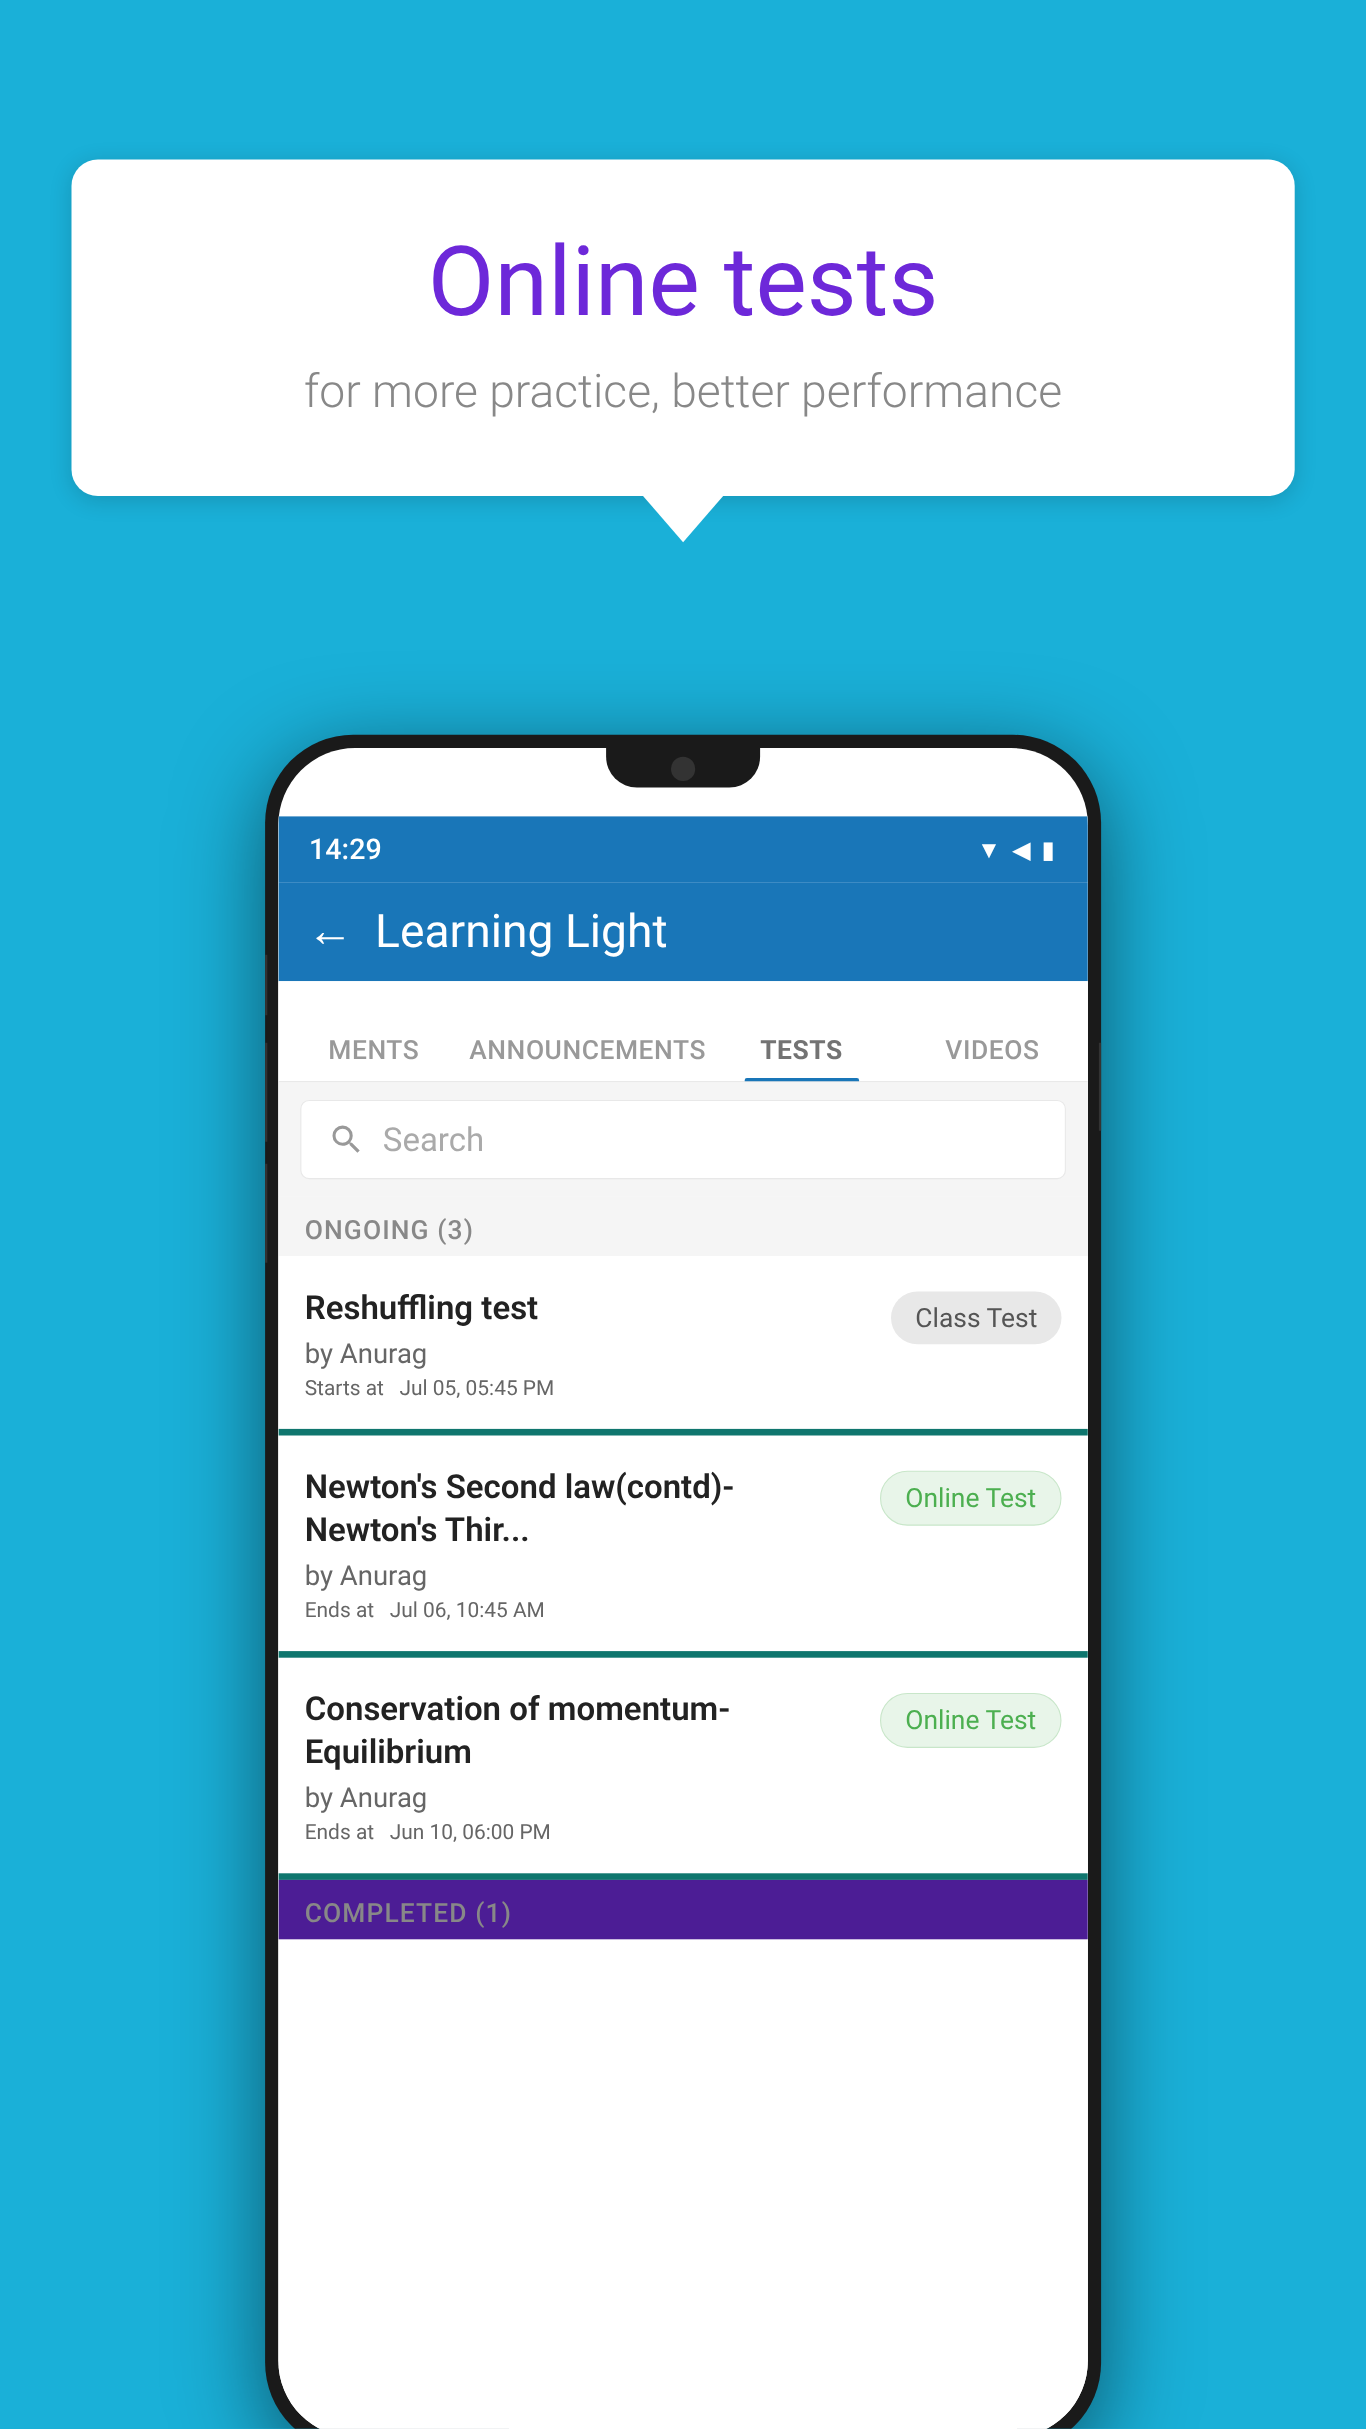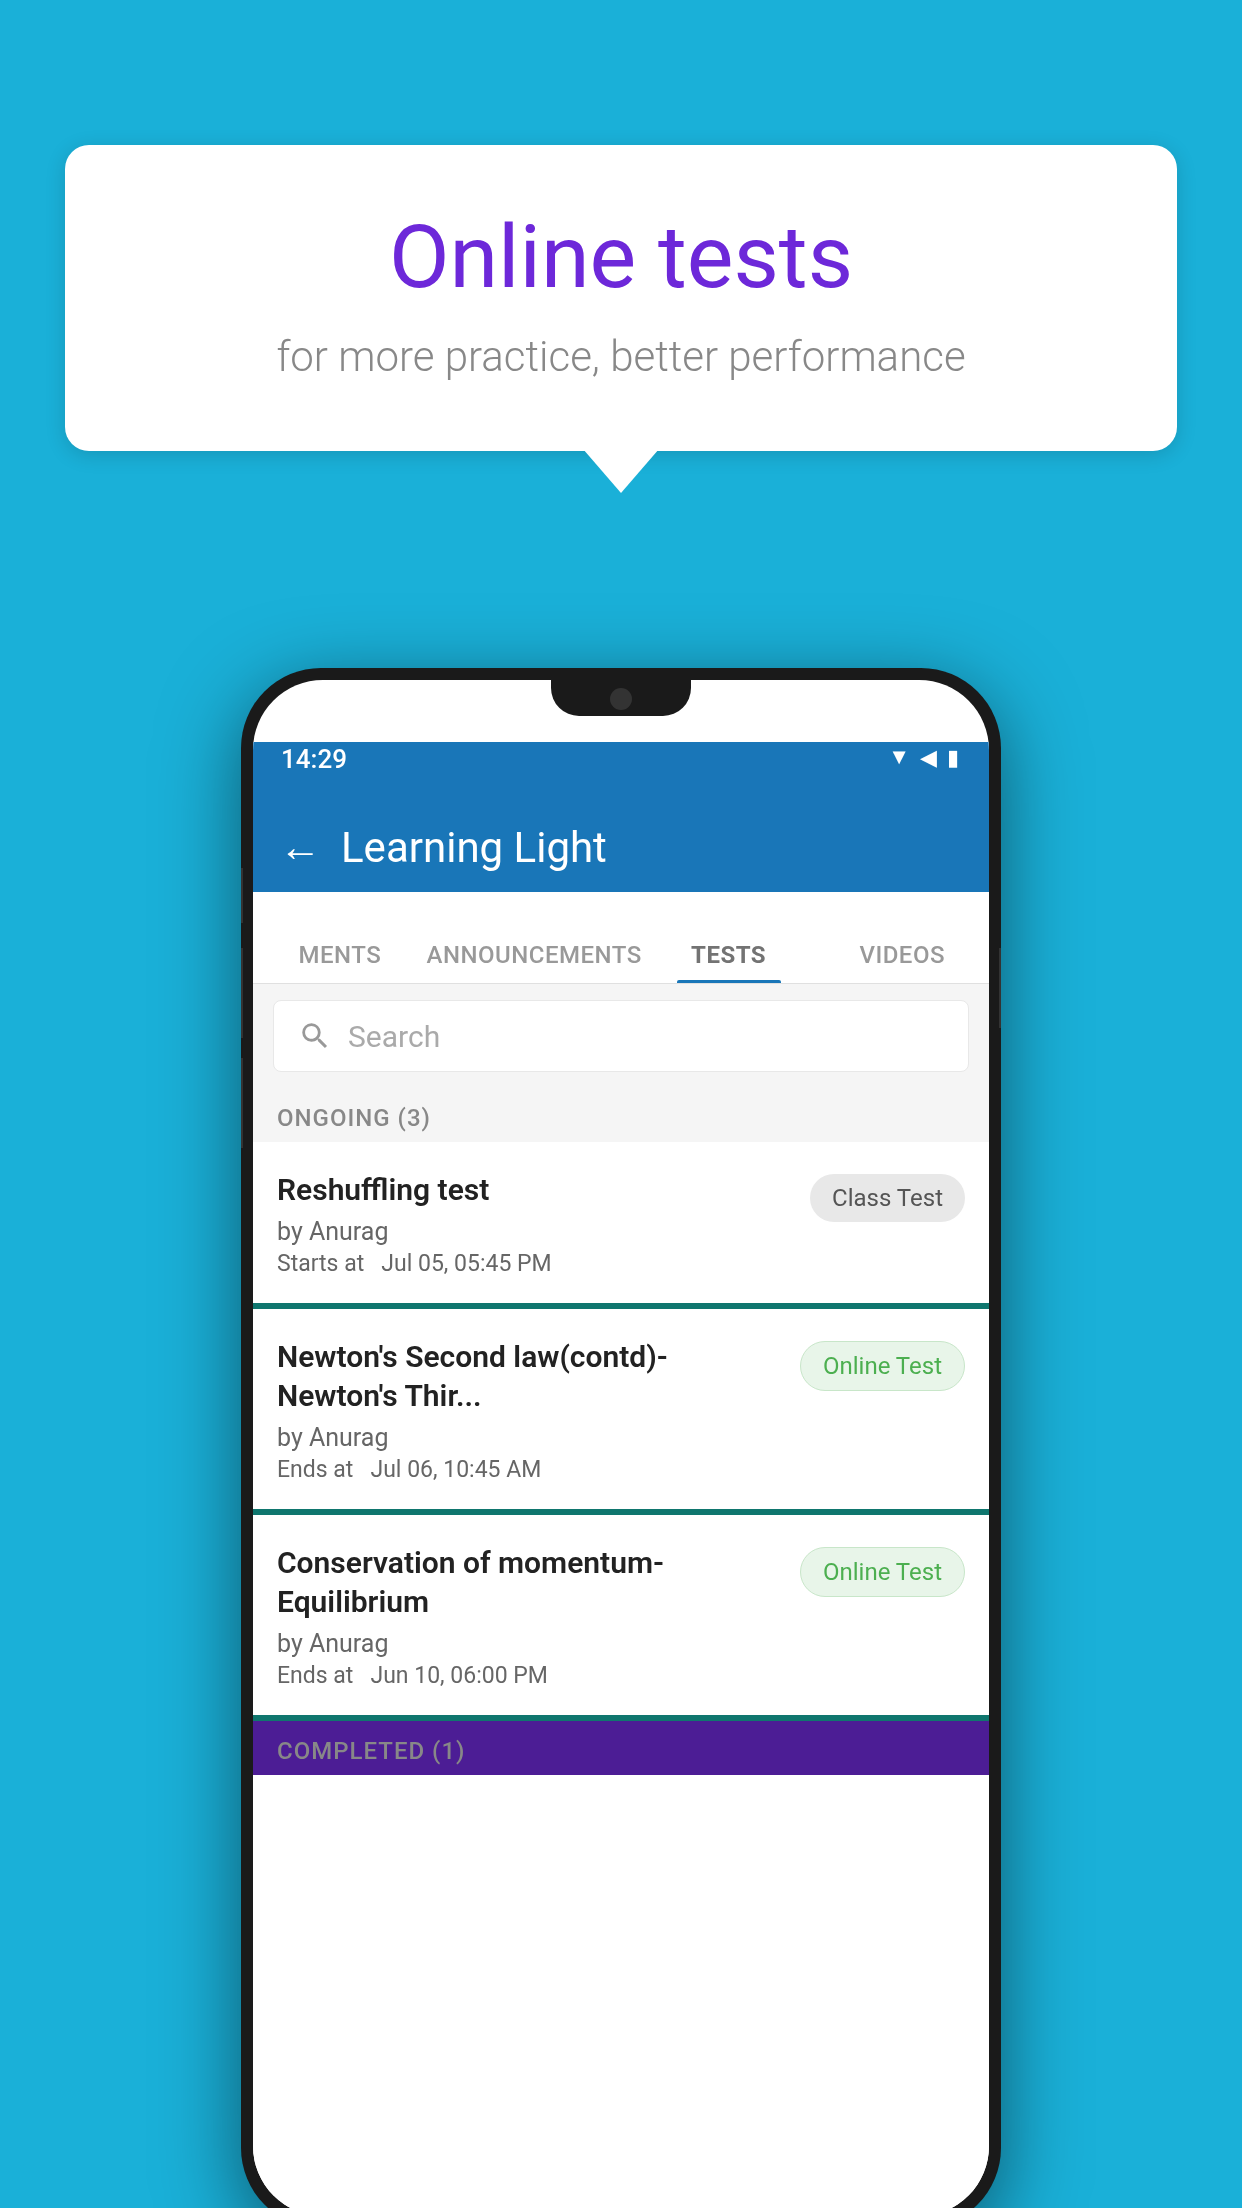--- a/index.html
+++ b/index.html
@@ -104,21 +104,21 @@
       height: 22px;
       background: #333;
       border-radius: 50%;
     }
 
     
     .status-bar {
       background: #1976b8;
       height: 60px;
       display: flex;
-      align-items: flex-start;
+      align-items: center;
       justify-content: space-between;
       padding: 0 30px 0 28px;
       padding-top: 2px;
     }
 
     .status-time {
       color: white;
       font-size: 26px;
       font-weight: 500;
     }
@@ -258,21 +258,21 @@
       line-height: 1.3;
     }
 
     .test-author {
       font-size: 25px;
       color: #666;
       margin-bottom: 4px;
     }
 
     .test-time {
-      font-size: 23px;
+      font-size: 19px;
       color: #666;
     }
 
     .test-badge {
       flex-shrink: 0;
       padding: 10px 22px;
       border-radius: 30px;
       font-size: 24px;
       font-weight: 400;
       margin-top: 4px;

